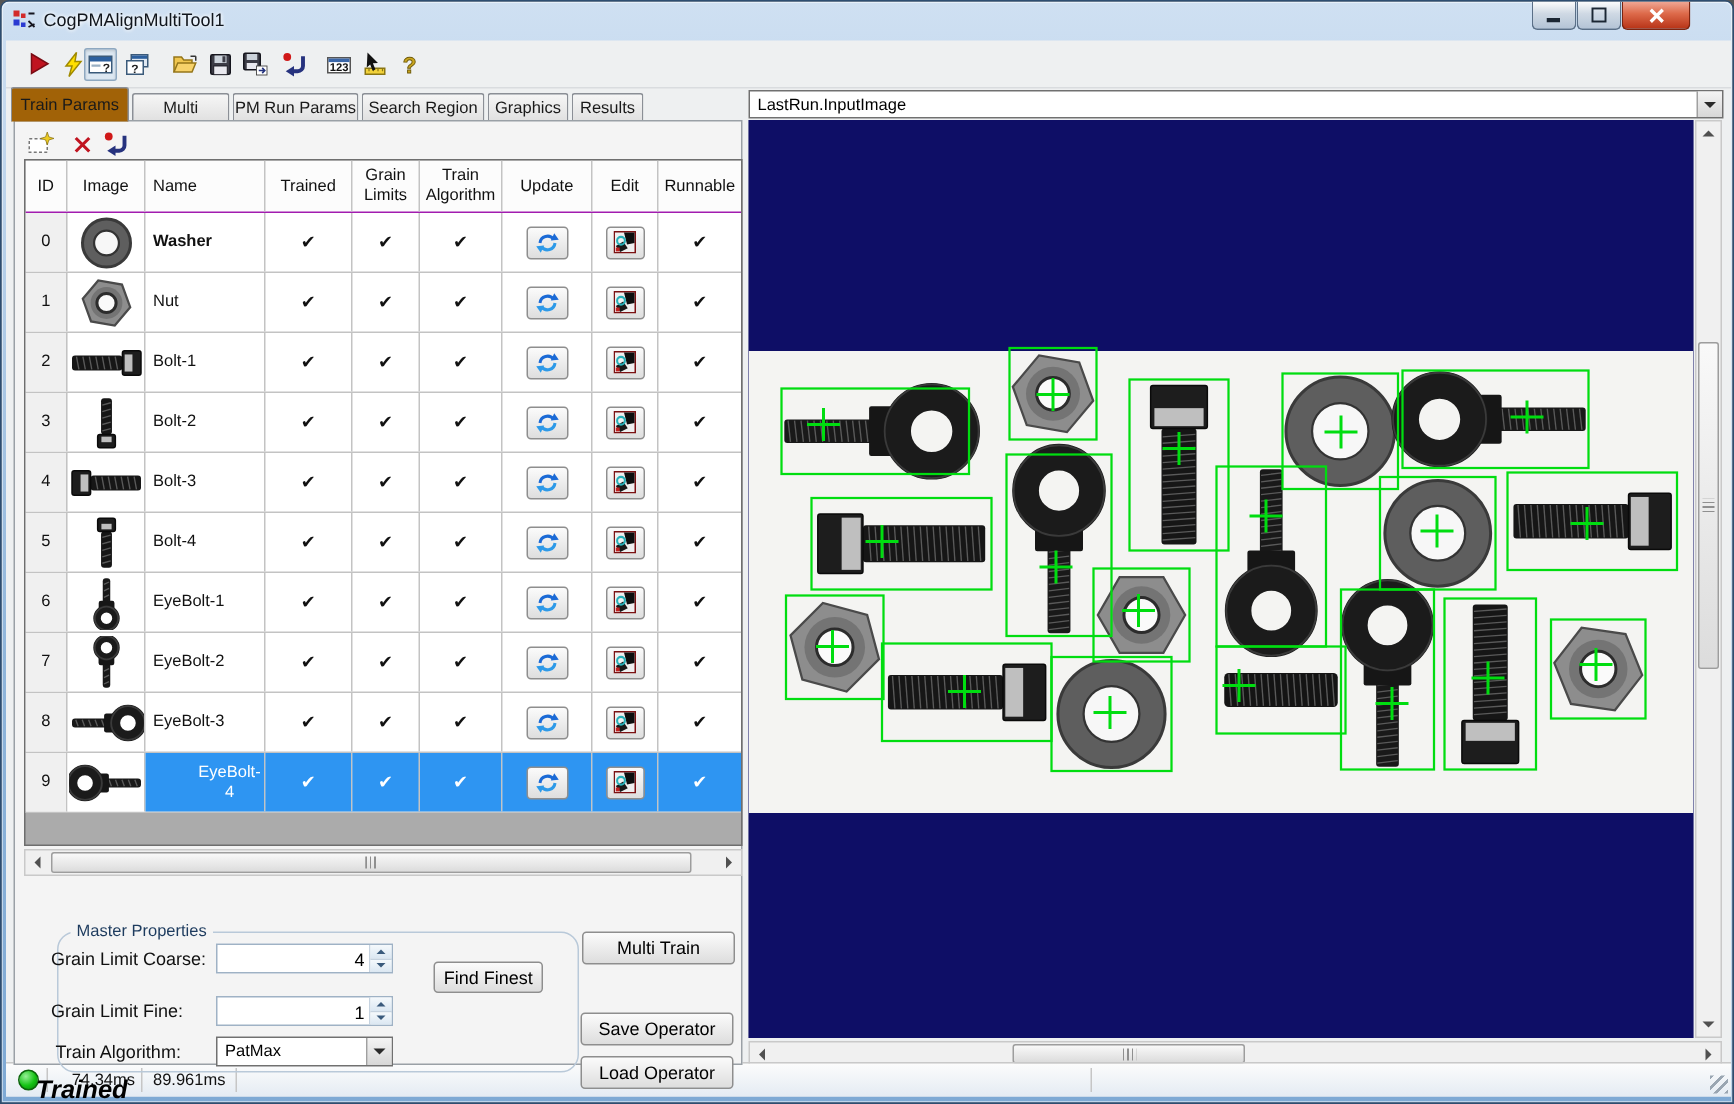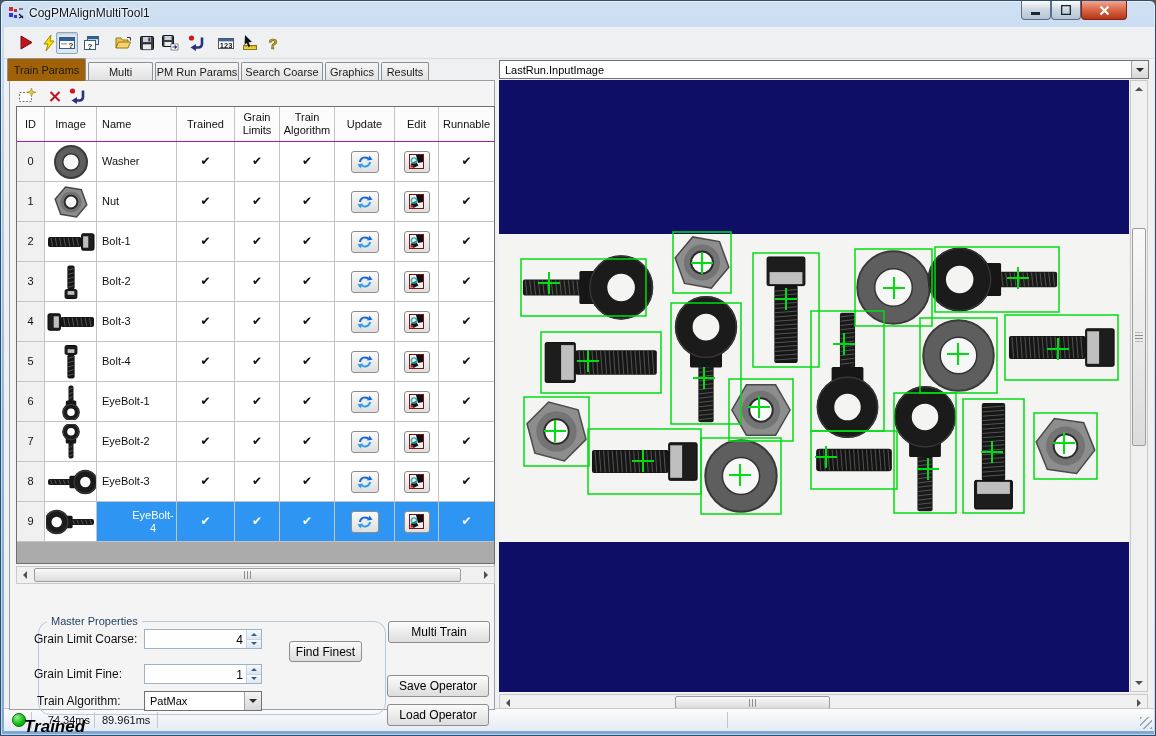--- a/index.html
+++ b/index.html
@@ -204,21 +204,21 @@
           <svg width="18" height="18">
             <text x="4.5" y="14.5" font-size="15" font-weight="bold" fill="#caa61e" stroke="#6e5a0a" stroke-width="0.6">?</text>
           </svg>
         </div>
       </div>
     <div class="toolbar-sep-line"></div>
     <div id="tabstrip">
         <div class="tab active" style="left: 3px; width: 79px;">Train Params</div>
         <div class="tab" style="left: 84px; width: 65px;">Multi Params</div>
         <div class="tab" style="left: 151px; width: 84px;">PM Run Params</div>
-        <div class="tab" style="left: 237px; width: 82px;">Search Coarse</div>
+        <div class="tab" style="left: 237px; width: 82px;">Search Region</div>
         <div class="tab" style="left: 321px; width: 54px;">Graphics</div>
         <div class="tab" style="left: 377px; width: 48px;">Results</div>
       </div>
 
     <div class="page">
       <div id="sub-toolbar">
           <div class="sicon" style="left: 8px;"><svg width="18" height="18">
               <rect x="1.5" y="5.5" width="12" height="9" fill="#fff" stroke="#777" stroke-dasharray="2,1.5"></rect>
               <polygon points="13.5,1 14.6,4.3 18,5.3 14.6,6.3 13.5,9.6 12.4,6.3 9,5.3 12.4,4.3" fill="#eccb22" stroke="#8a7212" stroke-width="0.5"></polygon>
             </svg></div>
@@ -244,21 +244,21 @@
             <div class="cell " style="width: 56px; flex: 0 0 auto;">Runnable</div>
           </div>
           <div class="trow">
             <div class="cell c-id" style="width: 28px; flex: 0 0 auto;">0</div>
             <div class="cell c-img" style="width: 52px; flex: 0 0 auto;">
               <svg width="50" height="36" viewBox="-25 -18 50 36">
                 <circle r="16" fill="#5e5e5e" stroke="#3a3a3a" stroke-width="2"></circle>
                 <circle r="8.3" fill="#f7f7f7" stroke="#333" stroke-width="1.5"></circle>
               </svg>
             </div>
-            <div class="cell c-name" style="width: 80px; flex: 0 0 auto;">Washer</div>
+            <div class="cell c-name" style="width: 80px; flex: 0 0 auto; font-weight: bold;">Washer</div>
             <div class="cell check" style="width: 58px; flex: 0 0 auto;">✔</div>
             <div class="cell check" style="width: 45px; flex: 0 0 auto;">✔</div>
             <div class="cell check" style="width: 55px; flex: 0 0 auto;">✔</div>
             <div class="cell " style="width: 60px; flex: 0 0 auto;">
               <div class="mini-btn">
                 <svg width="16" height="14" viewBox="0 0 16 14">
                   <path d="M3 7 a5 5 0 0 1 9 -2.5" fill="none" stroke="#1b6ad6" stroke-width="2"></path>
                   <polygon points="12.5,0.5 15.5,4.8 10.2,5.4" fill="#1b6ad6"></polygon>
                   <path d="M13 7 a5 5 0 0 1 -9 2.5" fill="none" stroke="#2e9ae8" stroke-width="2"></path>
                   <polygon points="3.5,13.5 0.5,9.2 5.8,8.6" fill="#2e9ae8"></polygon>

